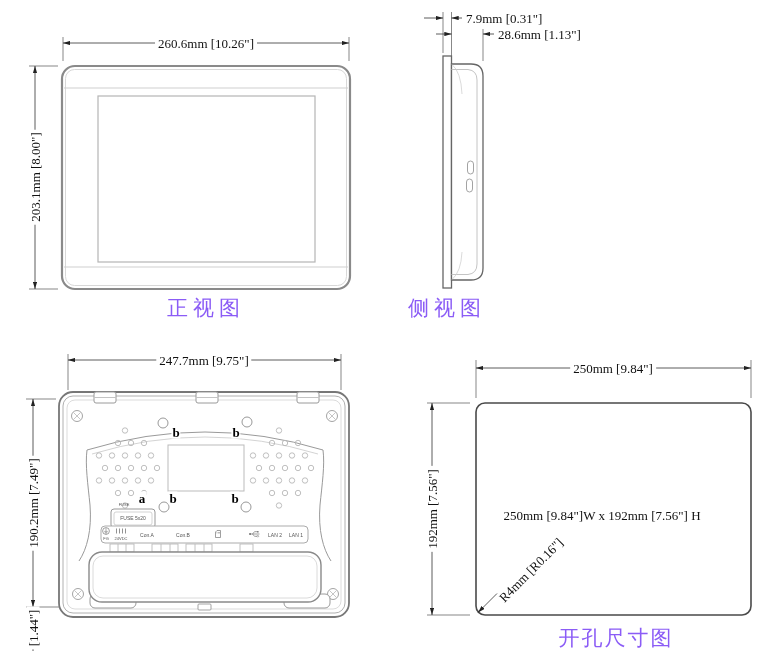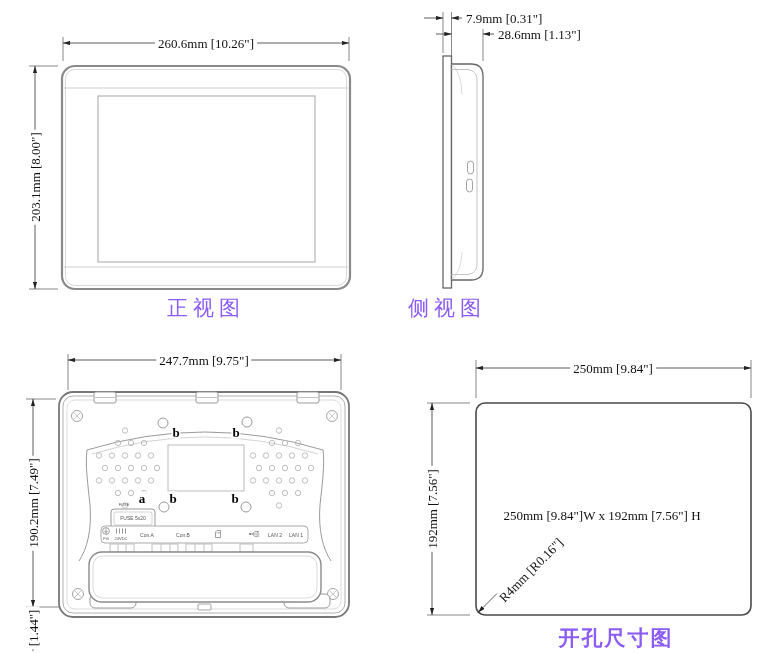--- a/index.html
+++ b/index.html
@@ -7,21 +7,21 @@
           font-family:"Liberation Serif","DejaVu Serif",serif;color:#111;}
   .canvas svg{position:absolute;left:0;top:0;}
   .lbl{position:absolute;white-space:nowrap;font-size:13px;line-height:1;color:#111;
        transform:translate(-50%,-50%);}
   .lbl.bgw{background:#fff;padding:0 3px;}
   .rot{transform:translate(-50%,-50%) rotate(-90deg);}
   .rot45{transform:translate(-50%,-50%) rotate(-45deg);}
   .leftal{transform:translate(0,-50%);}
   .title{position:absolute;transform:translate(-50%,-50%);font-size:21px;letter-spacing:5px;
          color:#8b5cf6;white-space:nowrap;}
-  .title.t4{letter-spacing:2px;font-weight:bold;}
+  .title.t4{letter-spacing:2px;}
   .callout{position:absolute;transform:translate(-50%,-50%);font-weight:bold;font-size:13px;
            color:#000;background:#fff;padding:0 1px;line-height:1;}
   .tiny{position:absolute;transform:translate(-50%,-50%);font-size:5px;line-height:1;
         font-family:"Liberation Sans","DejaVu Sans",sans-serif;color:#555;white-space:nowrap;}
   .micro{font-size:4px;}
   .picon{position:absolute;transform:translate(-50%,-50%);}
 </style>
 </head>
 <body>
 

